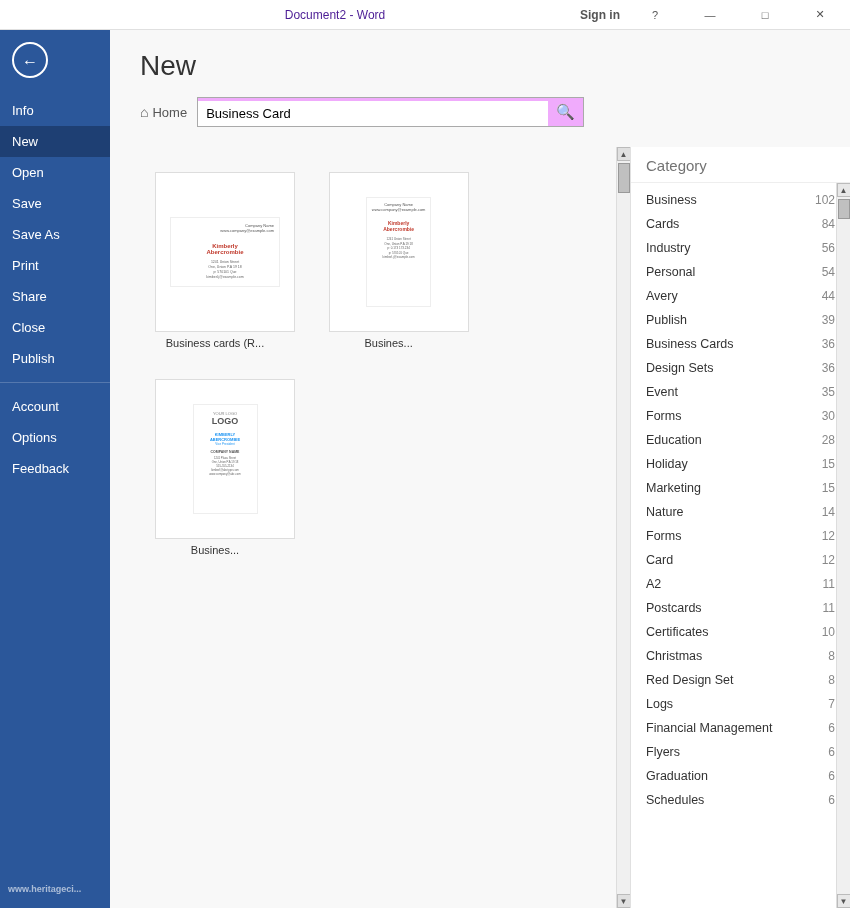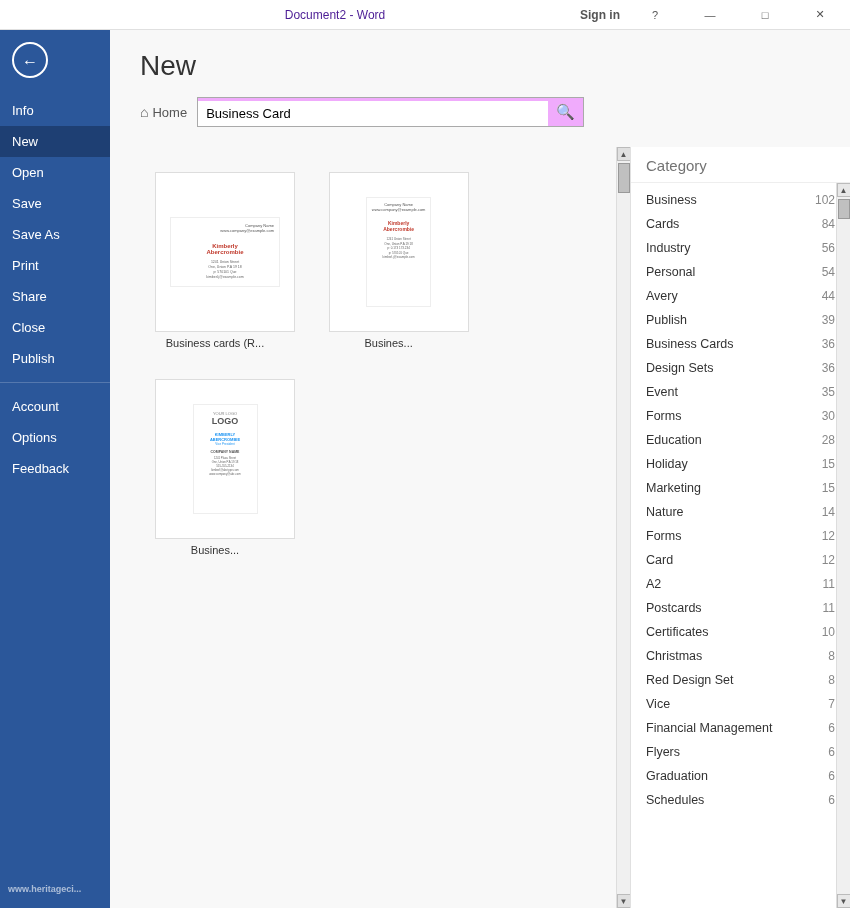--- a/index.html
+++ b/index.html
@@ -510,21 +510,21 @@
                 </div>
                 <div class="category-item">
                   <span>Christmas</span>
                   <span class="category-count">8</span>
                 </div>
                 <div class="category-item">
                   <span>Red Design Set</span>
                   <span class="category-count">8</span>
                 </div>
                 <div class="category-item">
-                  <span>Vice</span>
+                  <span>Logs</span>
                   <span class="category-count">7</span>
                 </div>
                 <div class="category-item">
                   <span>Financial Management</span>
                   <span class="category-count">6</span>
                 </div>
                 <div class="category-item">
                   <span>Flyers</span>
                   <span class="category-count">6</span>
                 </div>

